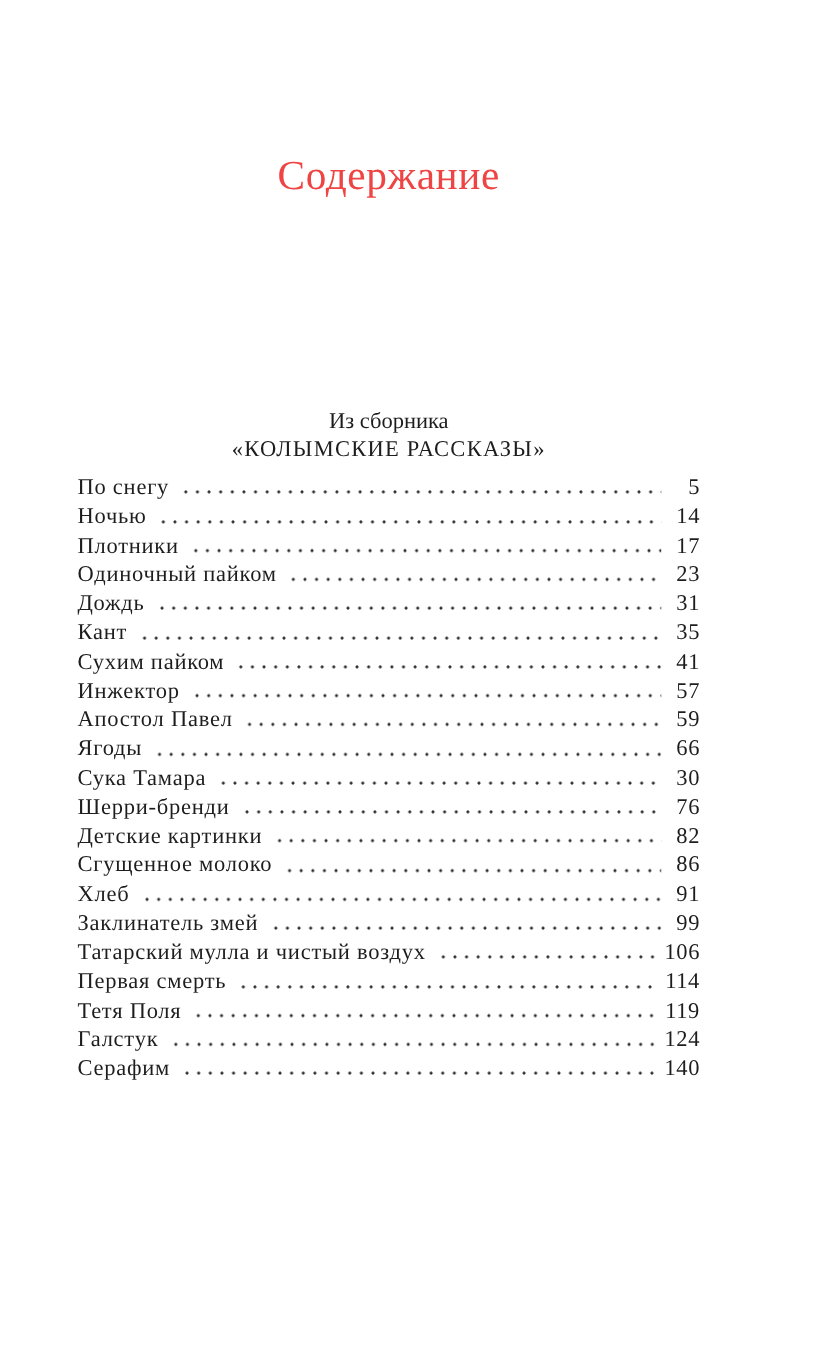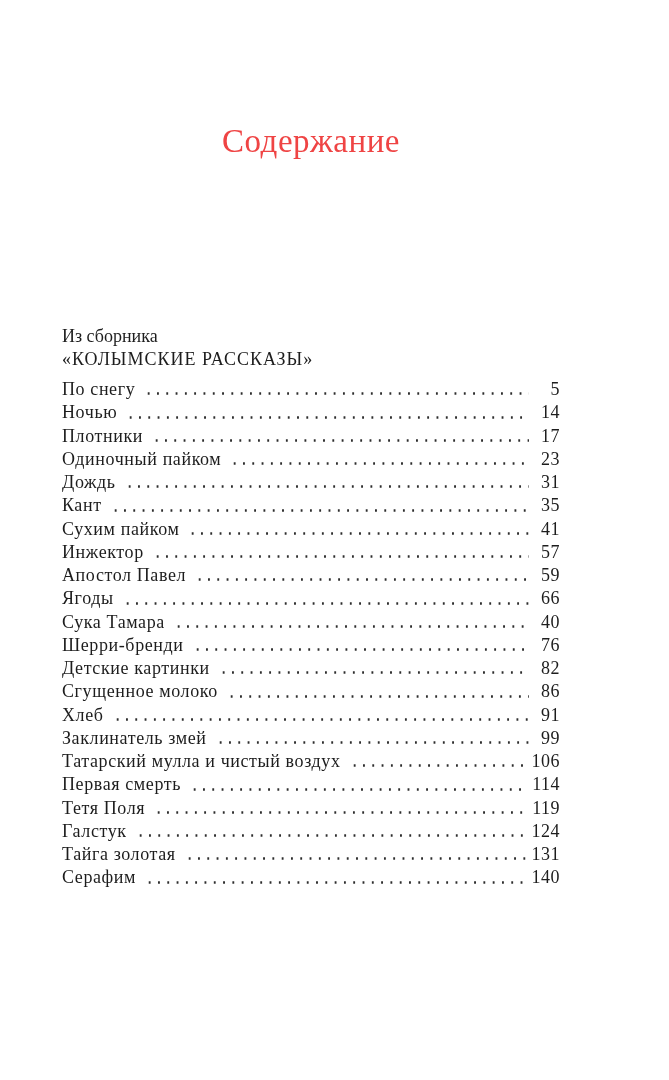--- a/index.html
+++ b/index.html
@@ -22,20 +22,21 @@
     margin: 0;
     font-size: 33px;
     font-weight: normal;
     line-height: 42px;
     text-align: center;
     letter-spacing: 0.5px;
     color: #ef4444;
   }
   .section-header {
     margin-top: 163px;
+    text-align: center;
     font-size: 18px;
     line-height: 23px;
   }
   .section-line2 {
     letter-spacing: 1px;
   }
   .toc {
     margin-top: 7px;
   }
   .toc-row {
@@ -136,21 +137,21 @@
 
   <div class="toc-row">
     <span class="toc-title">Ягоды</span>
     <span class="toc-leader"></span>
     <span class="toc-page">66</span>
   </div>
 
   <div class="toc-row">
     <span class="toc-title">Сука Тамара</span>
     <span class="toc-leader"></span>
-    <span class="toc-page">40</span>
+    <span class="toc-page">30</span>
   </div>
 
   <div class="toc-row">
     <span class="toc-title">Шерри-бренди</span>
     <span class="toc-leader"></span>
     <span class="toc-page">76</span>
   </div>
 
   <div class="toc-row">
     <span class="toc-title">Детские картинки</span>
@@ -193,25 +194,20 @@
     <span class="toc-leader"></span>
     <span class="toc-page">119</span>
   </div>
 
   <div class="toc-row">
     <span class="toc-title">Галстук</span>
     <span class="toc-leader"></span>
     <span class="toc-page">124</span>
   </div>
 
-  <div class="toc-row">
-    <span class="toc-title">Тайга золотая</span>
-    <span class="toc-leader"></span>
-    <span class="toc-page">131</span>
-  </div>
 
 
   <div class="toc-row">
     <span class="toc-title">Серафим</span>
     <span class="toc-leader"></span>
     <span class="toc-page">140</span>
   </div>
 </div>
 </div>
 

